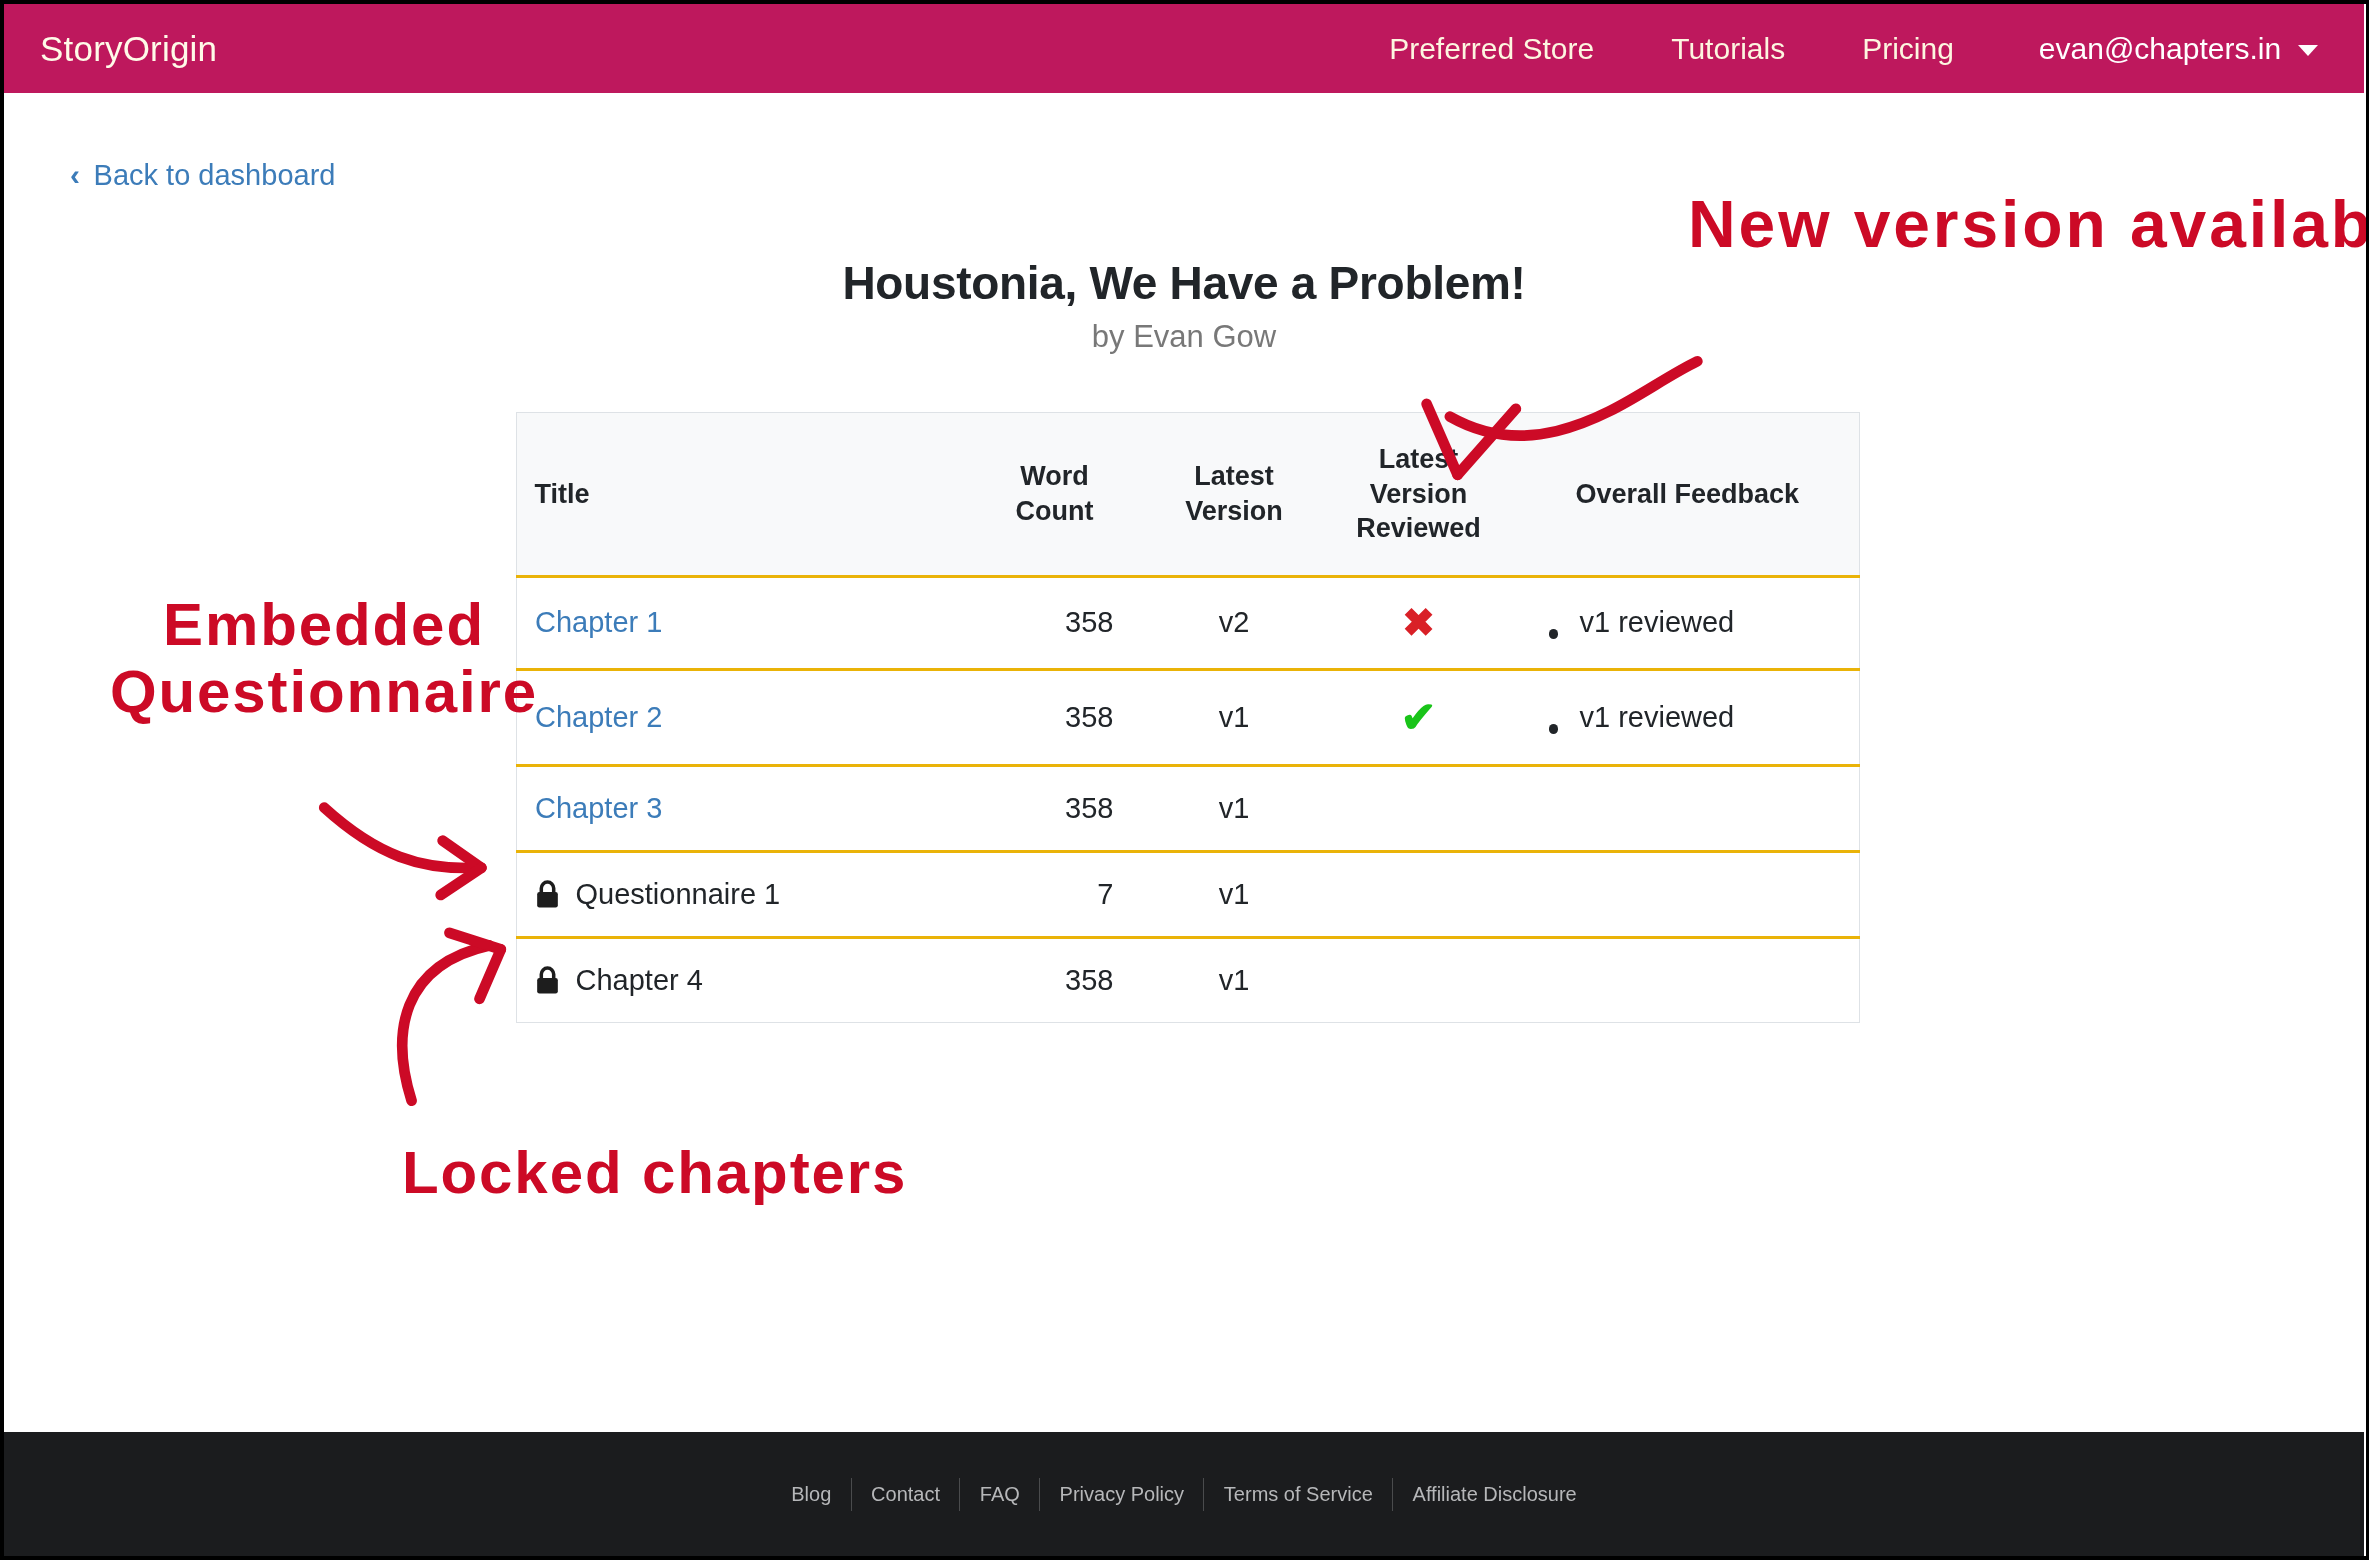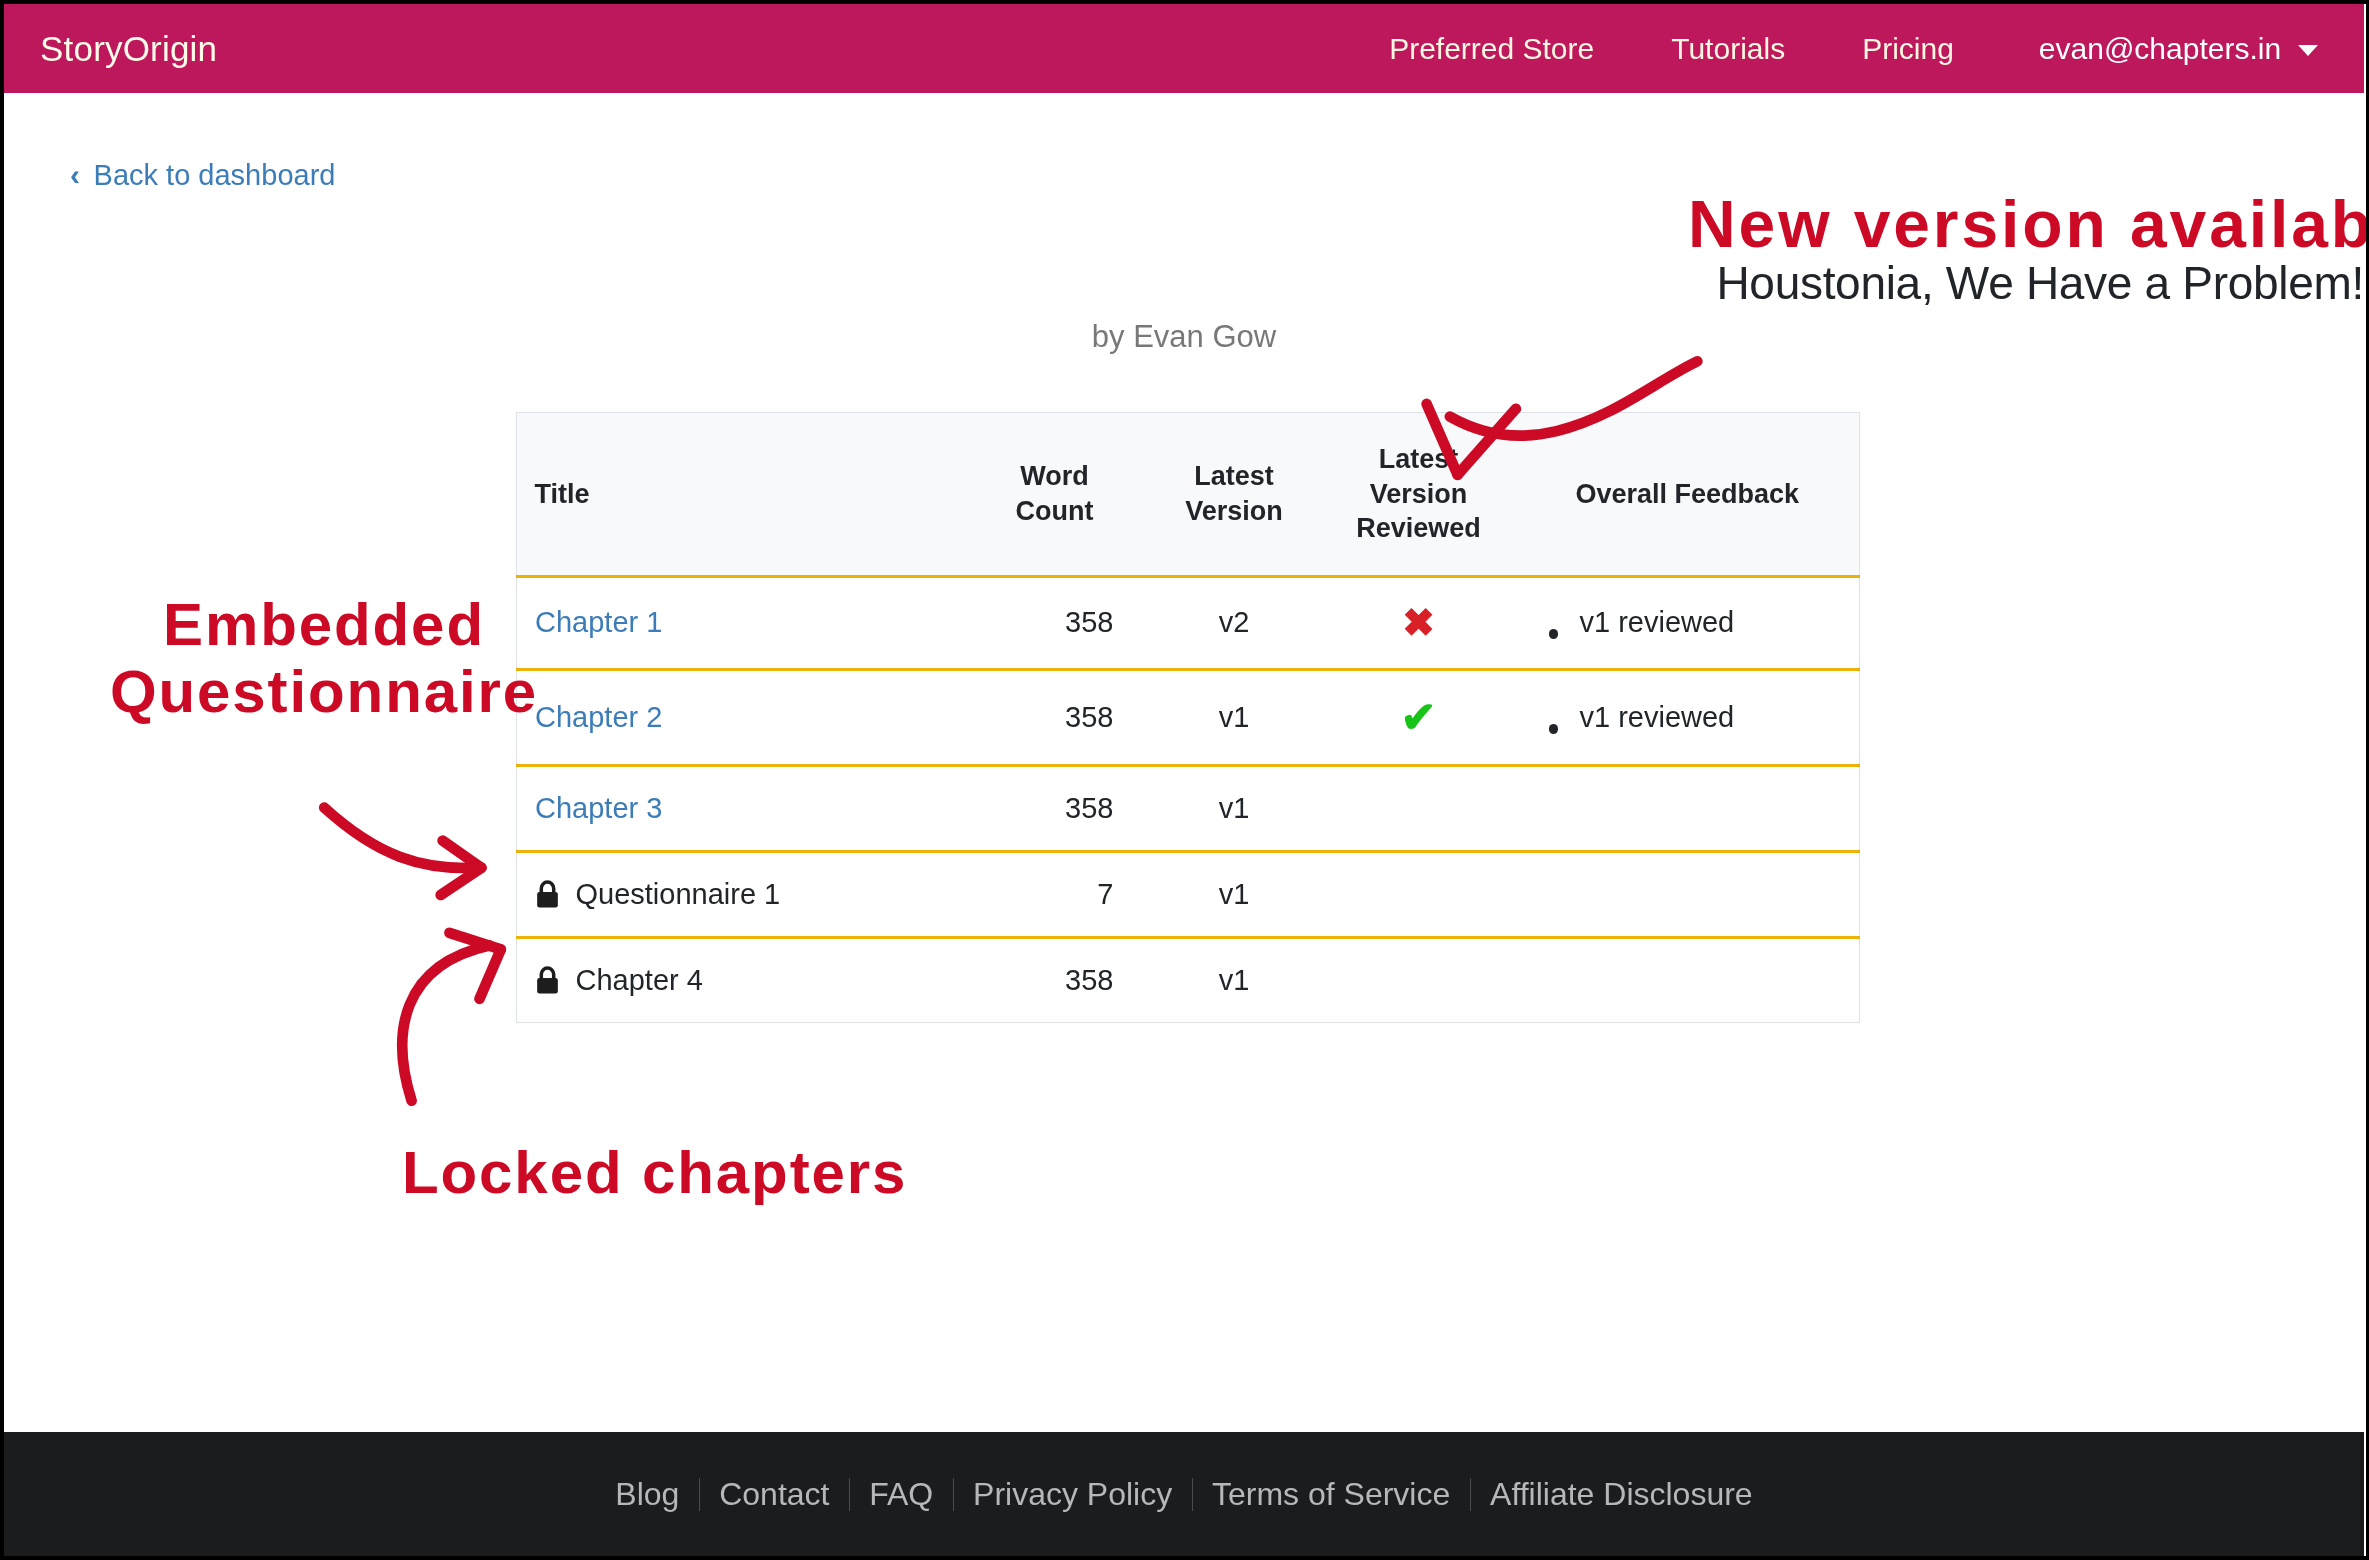--- a/index.html
+++ b/index.html
@@ -80,23 +80,23 @@
     font-weight: bold;
     line-height: 1;
     transform: translateY(-1px);
   }
 
   
   #doc-title {
     position: absolute;
     left: 0; top: 252px;
     width: 2360px;
-    text-align: right;
+    text-align: center;
     font-size: 46px;
-    font-weight: normal;
+    font-weight: bold;
     color: #212529;
     letter-spacing: -0.3px;
   }
   #doc-author {
     position: absolute;
     left: 0; top: 315px;
     width: 2360px;
     text-align: center;
     font-size: 31px;
     color: #787878;
@@ -188,21 +188,21 @@
   #footer {
     position: absolute;
     left: 0; bottom: 0;
     width: 2360px; height: 124px;
     background: #1b1c1e;
     display: flex;
     align-items: center;
     justify-content: center;
   }
   .footer-link {
-    font-size: 32px;
+    font-size: 20px;
     color: #b6b7b9;
     padding: 0 19.4px;
     white-space: nowrap;
   }
   .footer-sep {
     width: 1px; height: 33px;
     background: #4a4b4d;
   }
 </style>
 </head>

